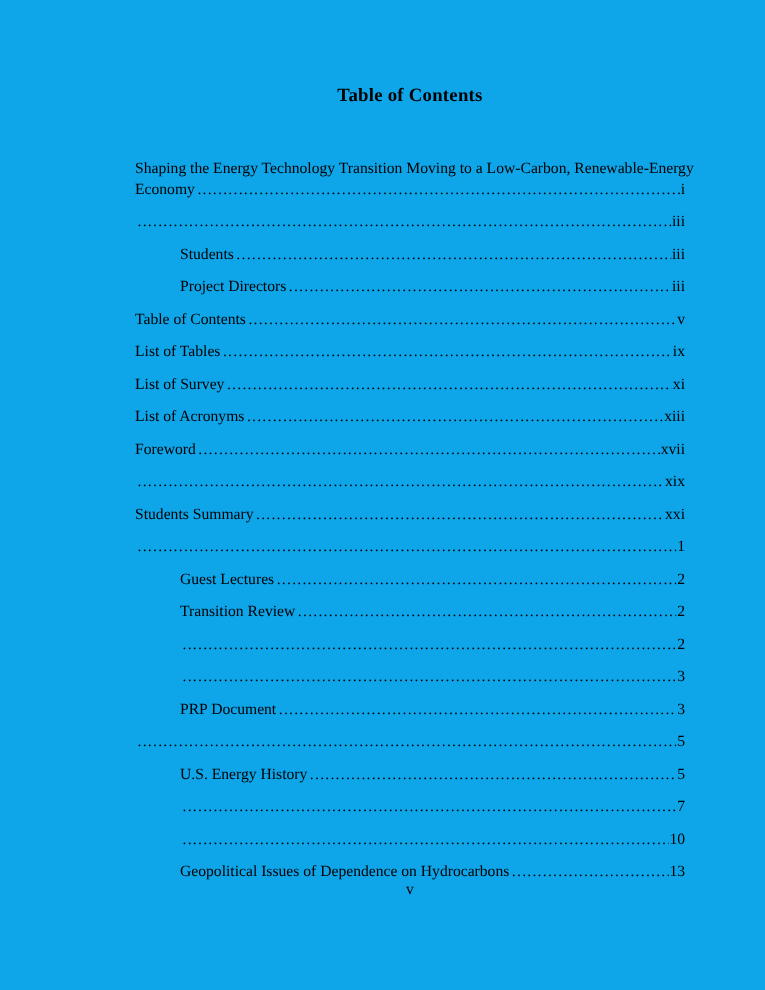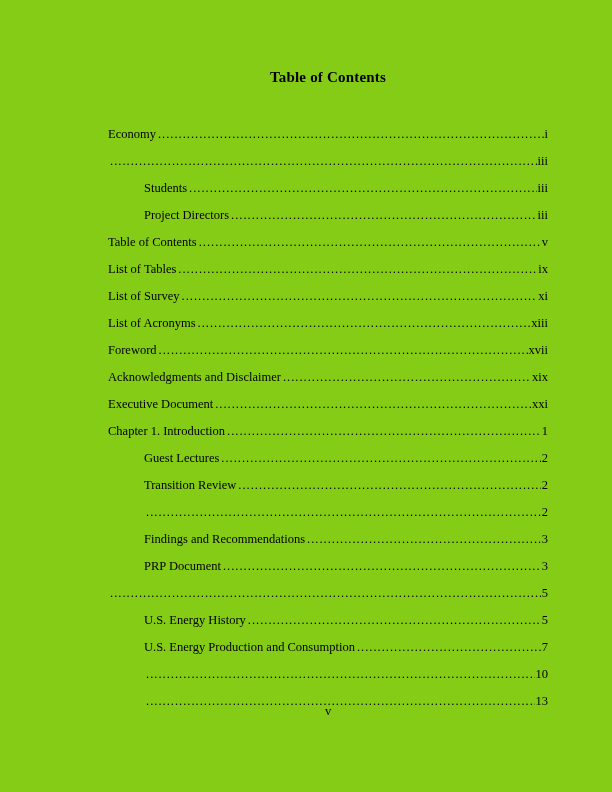--- a/index.html
+++ b/index.html
@@ -11,21 +11,21 @@
     height: 792px;
     background: #ffffff;
     color: #000000;
     font-family: "Liberation Serif", "DejaVu Serif", serif;
     position: relative;
     overflow: hidden;
   }
   .page {
     position: absolute;
     inset: 0;
-    background: #84cc16;
+    background: #0ea5e9;
   }
   .content {
     position: absolute;
     left: 108px;   
     right: 64px;
     top: 0;
   }
   .doc-title {
     margin-top: 66px;
     margin-bottom: 38px;
@@ -44,21 +44,20 @@
   }
   .toc-entry.indent-1 {
     padding-left: 36px;  
   }
   .toc-wrap-line {
     white-space: nowrap;
   }
   .toc-last-line {
     display: flex;
     align-items: baseline;
-    margin-top: 10px;
   }
   .toc-label {
     white-space: nowrap;
     flex-shrink: 0;
   }
   .dot-leader {
     flex: 1 1 auto;
     overflow: hidden;
     white-space: nowrap;
     letter-spacing: 1px;
@@ -81,20 +80,21 @@
   }
 </style>
 </head>
 <body>
 
 <div class="page">
   <div class="content">
     <div class="doc-title">Table of Contents</div>
     <div class="toc" id="toc-list">
         <div class="toc-entry">
+          <div class="toc-wrap-line">Shaping the Energy Technology Transition Moving to a Low-Carbon, Renewable-Energy</div>
           <div class="toc-last-line">
             <span class="toc-label">Economy</span>
             <span class="dot-leader" aria-hidden="true">............................................................................................................................................................................................................................</span>
             <span class="toc-page-num">i</span>
           </div>
         </div>
         <div class="toc-entry">
           <div class="toc-last-line">
             <span class="dot-leader" aria-hidden="true">............................................................................................................................................................................................................................</span>
             <span class="toc-page-num">iii</span>
@@ -144,35 +144,33 @@
         </div>
         <div class="toc-entry">
           <div class="toc-last-line">
             <span class="toc-label">Foreword</span>
             <span class="dot-leader" aria-hidden="true">............................................................................................................................................................................................................................</span>
             <span class="toc-page-num">xvii</span>
           </div>
         </div>
         <div class="toc-entry">
           <div class="toc-last-line">
-            <span class="toc-label">Acknowledgments and Disclaimer</span>
             <span class="dot-leader" aria-hidden="true">............................................................................................................................................................................................................................</span>
             <span class="toc-page-num">xix</span>
           </div>
         </div>
         <div class="toc-entry">
           <div class="toc-last-line">
-            <span class="toc-label">Executive Document</span>
+            <span class="toc-label">Students Summary</span>
             <span class="dot-leader" aria-hidden="true">............................................................................................................................................................................................................................</span>
             <span class="toc-page-num">xxi</span>
           </div>
         </div>
         <div class="toc-entry">
           <div class="toc-last-line">
-            <span class="toc-label">Chapter 1. Introduction</span>
             <span class="dot-leader" aria-hidden="true">............................................................................................................................................................................................................................</span>
             <span class="toc-page-num">1</span>
           </div>
         </div>
         <div class="toc-entry indent-1">
           <div class="toc-last-line">
             <span class="toc-label">Guest Lectures</span>
             <span class="dot-leader" aria-hidden="true">............................................................................................................................................................................................................................</span>
             <span class="toc-page-num">2</span>
           </div>
@@ -185,21 +183,20 @@
           </div>
         </div>
         <div class="toc-entry indent-1">
           <div class="toc-last-line">
             <span class="dot-leader" aria-hidden="true">............................................................................................................................................................................................................................</span>
             <span class="toc-page-num">2</span>
           </div>
         </div>
         <div class="toc-entry indent-1">
           <div class="toc-last-line">
-            <span class="toc-label">Findings and Recommendations</span>
             <span class="dot-leader" aria-hidden="true">............................................................................................................................................................................................................................</span>
             <span class="toc-page-num">3</span>
           </div>
         </div>
         <div class="toc-entry indent-1">
           <div class="toc-last-line">
             <span class="toc-label">PRP Document</span>
             <span class="dot-leader" aria-hidden="true">............................................................................................................................................................................................................................</span>
             <span class="toc-page-num">3</span>
           </div>
@@ -212,33 +209,33 @@
         </div>
         <div class="toc-entry indent-1">
           <div class="toc-last-line">
             <span class="toc-label">U.S. Energy History</span>
             <span class="dot-leader" aria-hidden="true">............................................................................................................................................................................................................................</span>
             <span class="toc-page-num">5</span>
           </div>
         </div>
         <div class="toc-entry indent-1">
           <div class="toc-last-line">
-            <span class="toc-label">U.S. Energy Production and Consumption</span>
             <span class="dot-leader" aria-hidden="true">............................................................................................................................................................................................................................</span>
             <span class="toc-page-num">7</span>
           </div>
         </div>
         <div class="toc-entry indent-1">
           <div class="toc-last-line">
             <span class="dot-leader" aria-hidden="true">............................................................................................................................................................................................................................</span>
             <span class="toc-page-num">10</span>
           </div>
         </div>
         <div class="toc-entry indent-1">
           <div class="toc-last-line">
+            <span class="toc-label">Geopolitical Issues of Dependence on Hydrocarbons</span>
             <span class="dot-leader" aria-hidden="true">............................................................................................................................................................................................................................</span>
             <span class="toc-page-num">13</span>
           </div>
         </div>
       </div>
   </div>
   <div class="page-footer">v</div>
 </div>
 
 </body></html>

